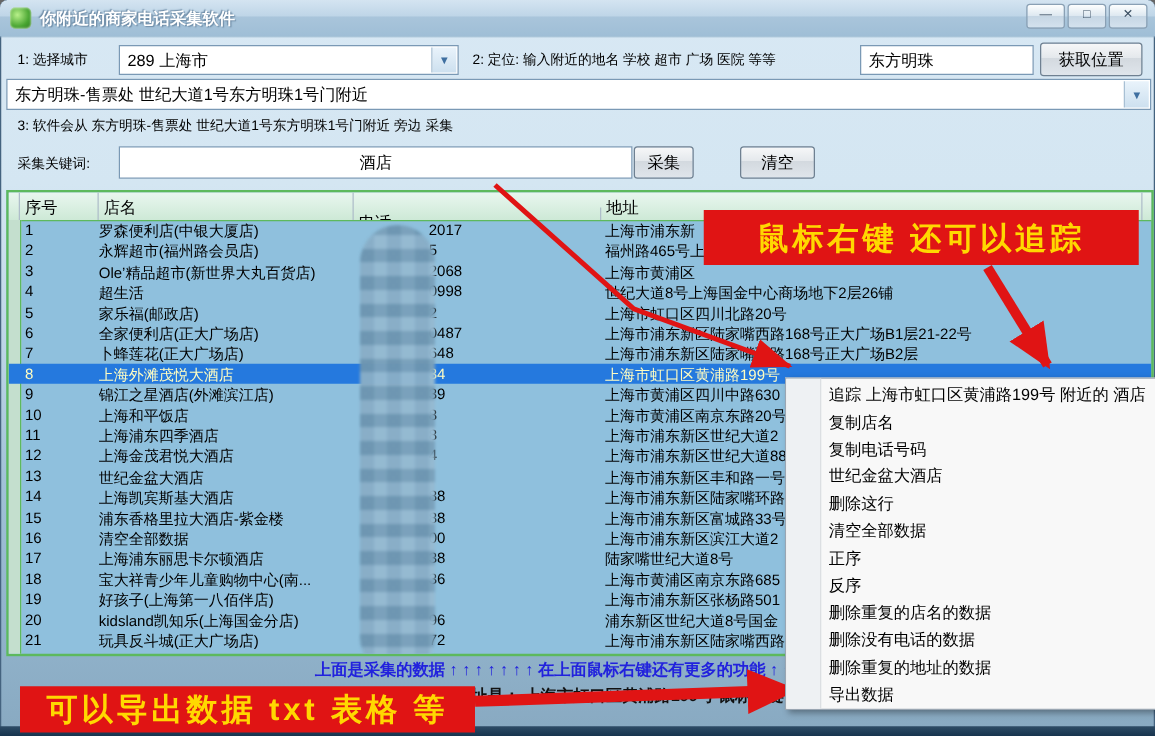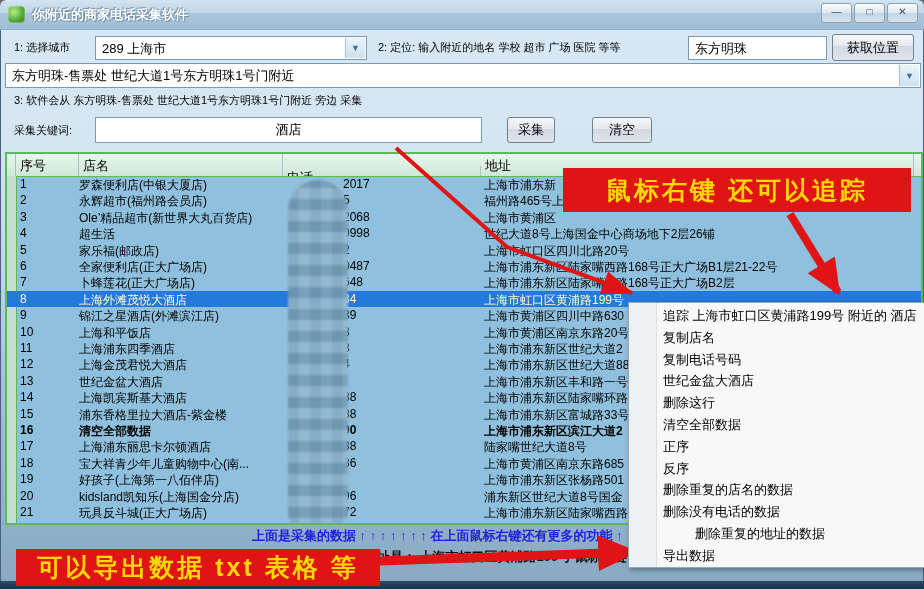--- a/index.html
+++ b/index.html
@@ -103,21 +103,21 @@
   <div class="btn" style="left:832px;top:34px;width:80px;height:25px;">获取位置</div>
 
   <div class="field" style="left:5px;top:63px;width:914px;height:23px;">
     <span class="txt">东方明珠-售票处        世纪大道1号东方明珠1号门附近</span>
     <span class="dd">▼</span>
   </div>
 
   <div class="lbl" style="left:14px;top:93px;">3: 软件会从    东方明珠-售票处        世纪大道1号东方明珠1号门附近    旁边  采集</div>
 
   <div class="lbl" style="left:14px;top:123px;">采集关键词:</div>
-  <div class="field" style="left:95px;top:117px;width:385px;height:24px;">
+  <div class="field" style="left:95px;top:117px;width:385px;height:24px;padding-left:24px;">
     <span class="txt" style="left:0;right:0;text-align:center;">酒店</span>
   </div>
   <div class="btn" style="left:507px;top:117px;width:46px;height:24px;">采集</div>
   <div class="btn" style="left:592px;top:117px;width:58px;height:24px;">清空</div>
 
   <div class="grid">
     <div class="ghead" id="ghead">
         <div class="hc" style="width: 9px;"></div>
         <div class="hc" style="width: 63px;">序号</div>
         <div class="hc" style="width: 204px;">店名</div>
@@ -149,21 +149,21 @@
           <span class="cell c-name">宝大祥青少年儿童购物中心(南...</span>
           <span class="cell c-phone">36</span>
           <span class="cell c-addr">上海市黄浦区南京东路685</span>
         </div>
         <div class="trow" style="top: 262.4px;">
           <span class="cell c-no">17</span>
           <span class="cell c-name">上海浦东丽思卡尔顿酒店</span>
           <span class="cell c-phone">38</span>
           <span class="cell c-addr">陆家嘴世纪大道8号</span>
         </div>
-        <div class="trow" style="top: 246px; font-weight: bold;">
+        <div class="trow" style="top: 246px;">
           <span class="cell c-no">16</span>
           <span class="cell c-name">清空全部数据</span>
           <span class="cell c-phone">00</span>
           <span class="cell c-addr">上海市浦东新区滨江大道2</span>
         </div>
         <div class="trow" style="top: 229.6px;">
           <span class="cell c-no">15</span>
           <span class="cell c-name">浦东香格里拉大酒店-紫金楼</span>
           <span class="cell c-phone">88</span>
           <span class="cell c-addr">上海市浦东新区富城路33号</span>
@@ -281,18 +281,18 @@
   <div class="mi" style="top: 2px;">追踪 上海市虹口区黄浦路199号 附近的 酒店</div>
       <div class="mi" style="top: 23.8px;">复制店名</div>
       <div class="mi" style="top: 45.6px;">复制电话号码</div>
       <div class="mi" style="top: 67.4px;">世纪金盆大酒店</div>
       <div class="mi" style="top: 89.2px;">删除这行</div>
       <div class="mi" style="top: 111px;">清空全部数据</div>
       <div class="mi" style="top: 132.8px;">正序</div>
       <div class="mi" style="top: 154.6px;">反序</div>
       <div class="mi" style="top: 176.4px;">删除重复的店名的数据</div>
       <div class="mi" style="top: 198.2px;">删除没有电话的数据</div>
-      <div class="mi" style="top: 220px; margin-left: 32px;">删除重复的地址的数据</div>
+      <div class="mi" style="top: 220px;">删除重复的地址的数据</div>
       <div class="mi" style="top: 241.8px;">导出数据</div>
     </div>
 
   <div class="bottomedge"></div>
 </div>
 
 </body></html>

